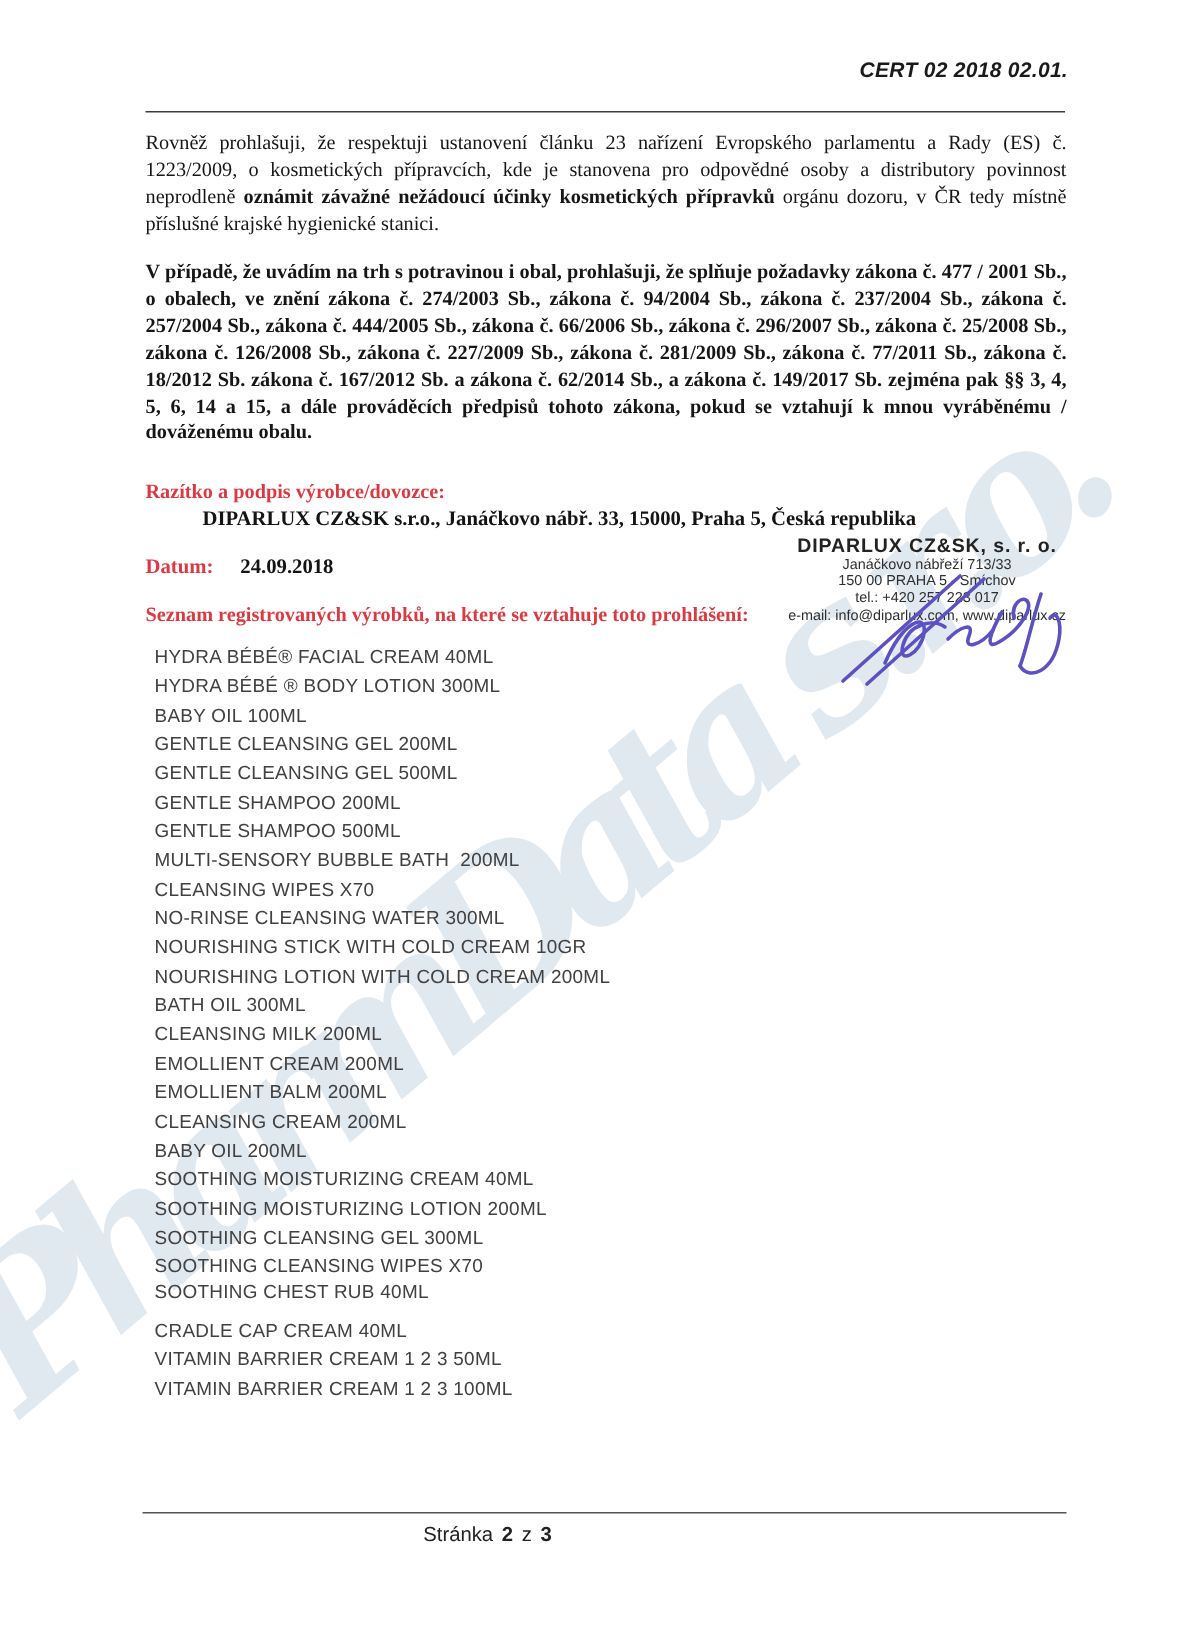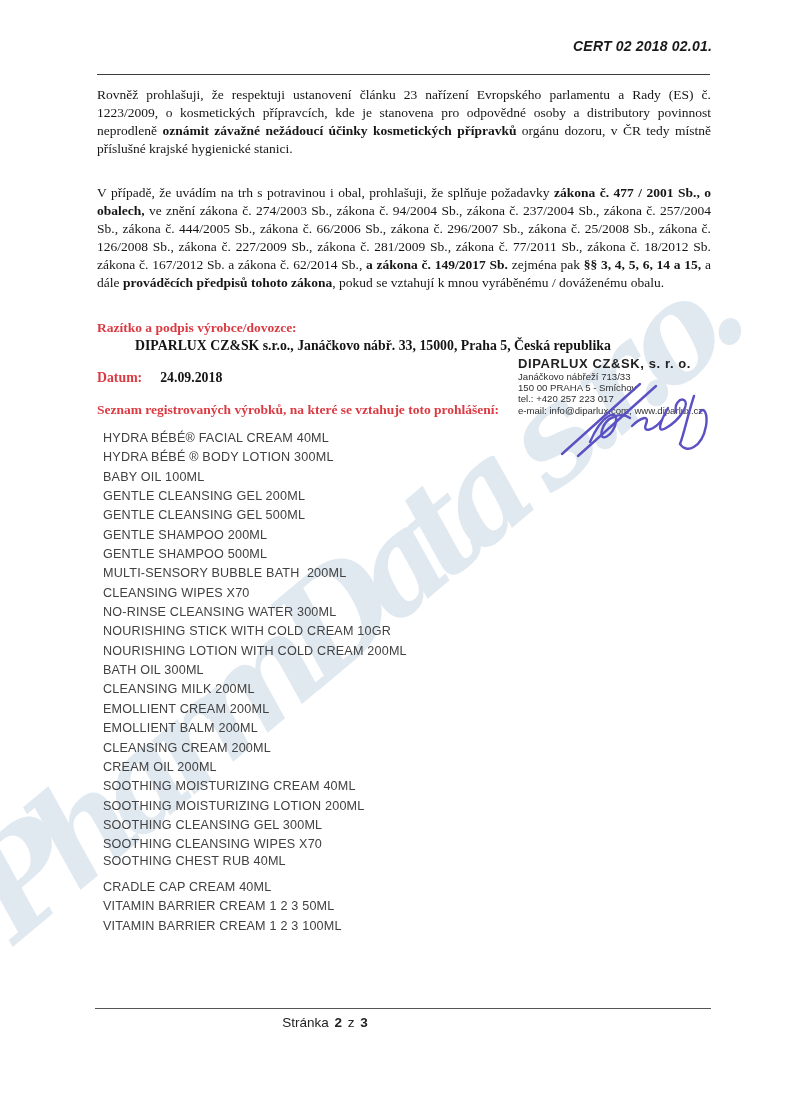--- a/index.html
+++ b/index.html
@@ -23,42 +23,42 @@
   }
   .top-rule{
     position:absolute;left:97px;top:74px;width:613px;height:0;
     border-top:1.6px solid #3c3c3c;
   }
   .para{
     position:absolute;left:97px;width:614px;
     font-size:13.5px;line-height:17.9px;text-align:justify;color:#161616;
   }
   .para-1{top:86px;}
-  .para-2{top:184px;}
+  .para-2{top:172px;font-weight:bold;}
 
   .red-heading{
     position:absolute;left:97px;
     font-weight:bold;font-size:13.5px;color:#dc3a42;
   }
   .heading-stamp{top:320px;}
   .company-line{
     position:absolute;left:97px;top:338px;
     font-weight:bold;font-size:13.8px;color:#141414;margin-left:38px;
   }
   .date-line{
     position:absolute;left:97px;top:370px;
     font-weight:bold;font-size:13.8px;
   }
   .date-label{color:#dc3a42;}
   .date-value{color:#141414;margin-left:18px;}
   .heading-products{top:402px;}
 
   .stamp{
     position:absolute;left:518px;top:356px;width:200px;
-    text-align:left;
+    text-align:center;
     font-family:"Liberation Sans", sans-serif;
     color:#2e2e2e;
   }
   .stamp-company{
     font-weight:bold;font-size:13px;letter-spacing:0.6px;color:#222;
     white-space:nowrap;
   }
   .stamp-line{
     font-size:9.6px;line-height:11.2px;white-space:nowrap;
   }
@@ -137,21 +137,21 @@
         <div class="product-item">MULTI-SENSORY BUBBLE BATH  200ML</div>
         <div class="product-item">CLEANSING WIPES X70</div>
         <div class="product-item">NO-RINSE CLEANSING WATER 300ML</div>
         <div class="product-item">NOURISHING STICK WITH COLD CREAM 10GR</div>
         <div class="product-item">NOURISHING LOTION WITH COLD CREAM 200ML</div>
         <div class="product-item">BATH OIL 300ML</div>
         <div class="product-item">CLEANSING MILK 200ML</div>
         <div class="product-item">EMOLLIENT CREAM 200ML</div>
         <div class="product-item">EMOLLIENT BALM 200ML</div>
         <div class="product-item">CLEANSING CREAM 200ML</div>
-        <div class="product-item">CREAM OIL 200ML</div>
+        <div class="product-item">BABY OIL 200ML</div>
         <div class="product-item">SOOTHING MOISTURIZING CREAM 40ML</div>
         <div class="product-item">SOOTHING MOISTURIZING LOTION 200ML</div>
         <div class="product-item">SOOTHING CLEANSING GEL 300ML</div>
         <div class="product-item">SOOTHING CLEANSING WIPES X70</div>
         <div class="product-item">SOOTHING CHEST RUB 40ML</div>
         <div class="product-item">CRADLE CAP CREAM 40ML</div>
         <div class="product-item">VITAMIN BARRIER CREAM 1 2 3 50ML</div>
         <div class="product-item">VITAMIN BARRIER CREAM 1 2 3 100ML</div>
       </div>
 

